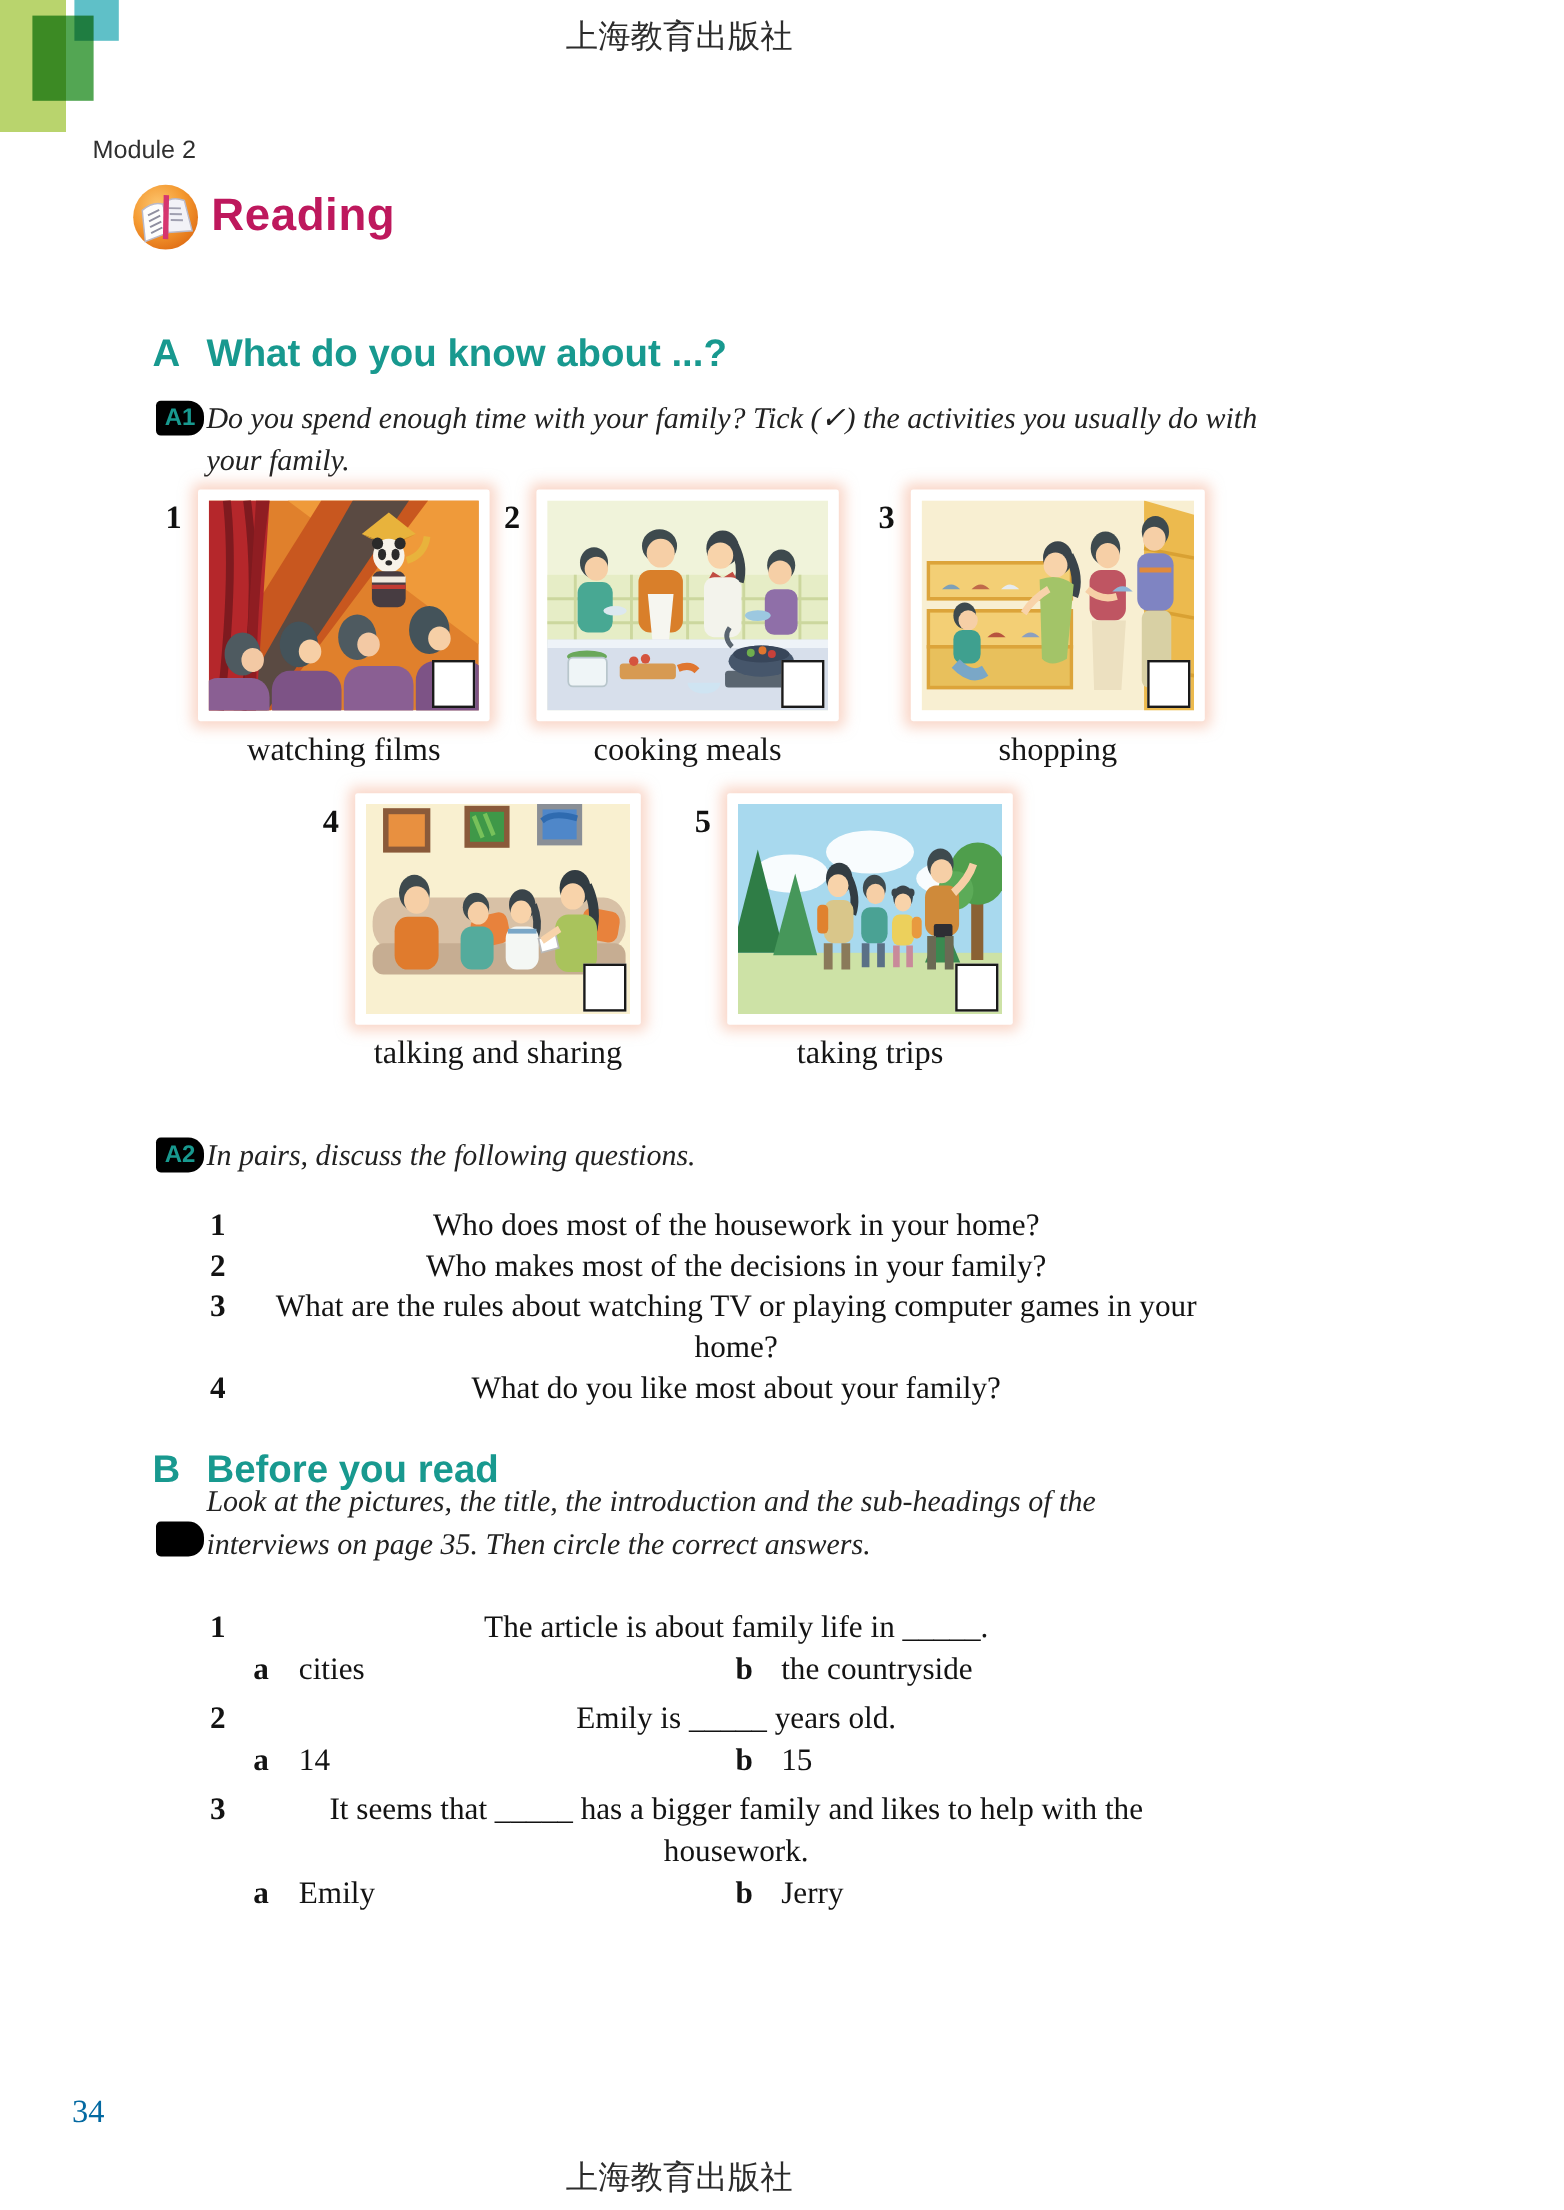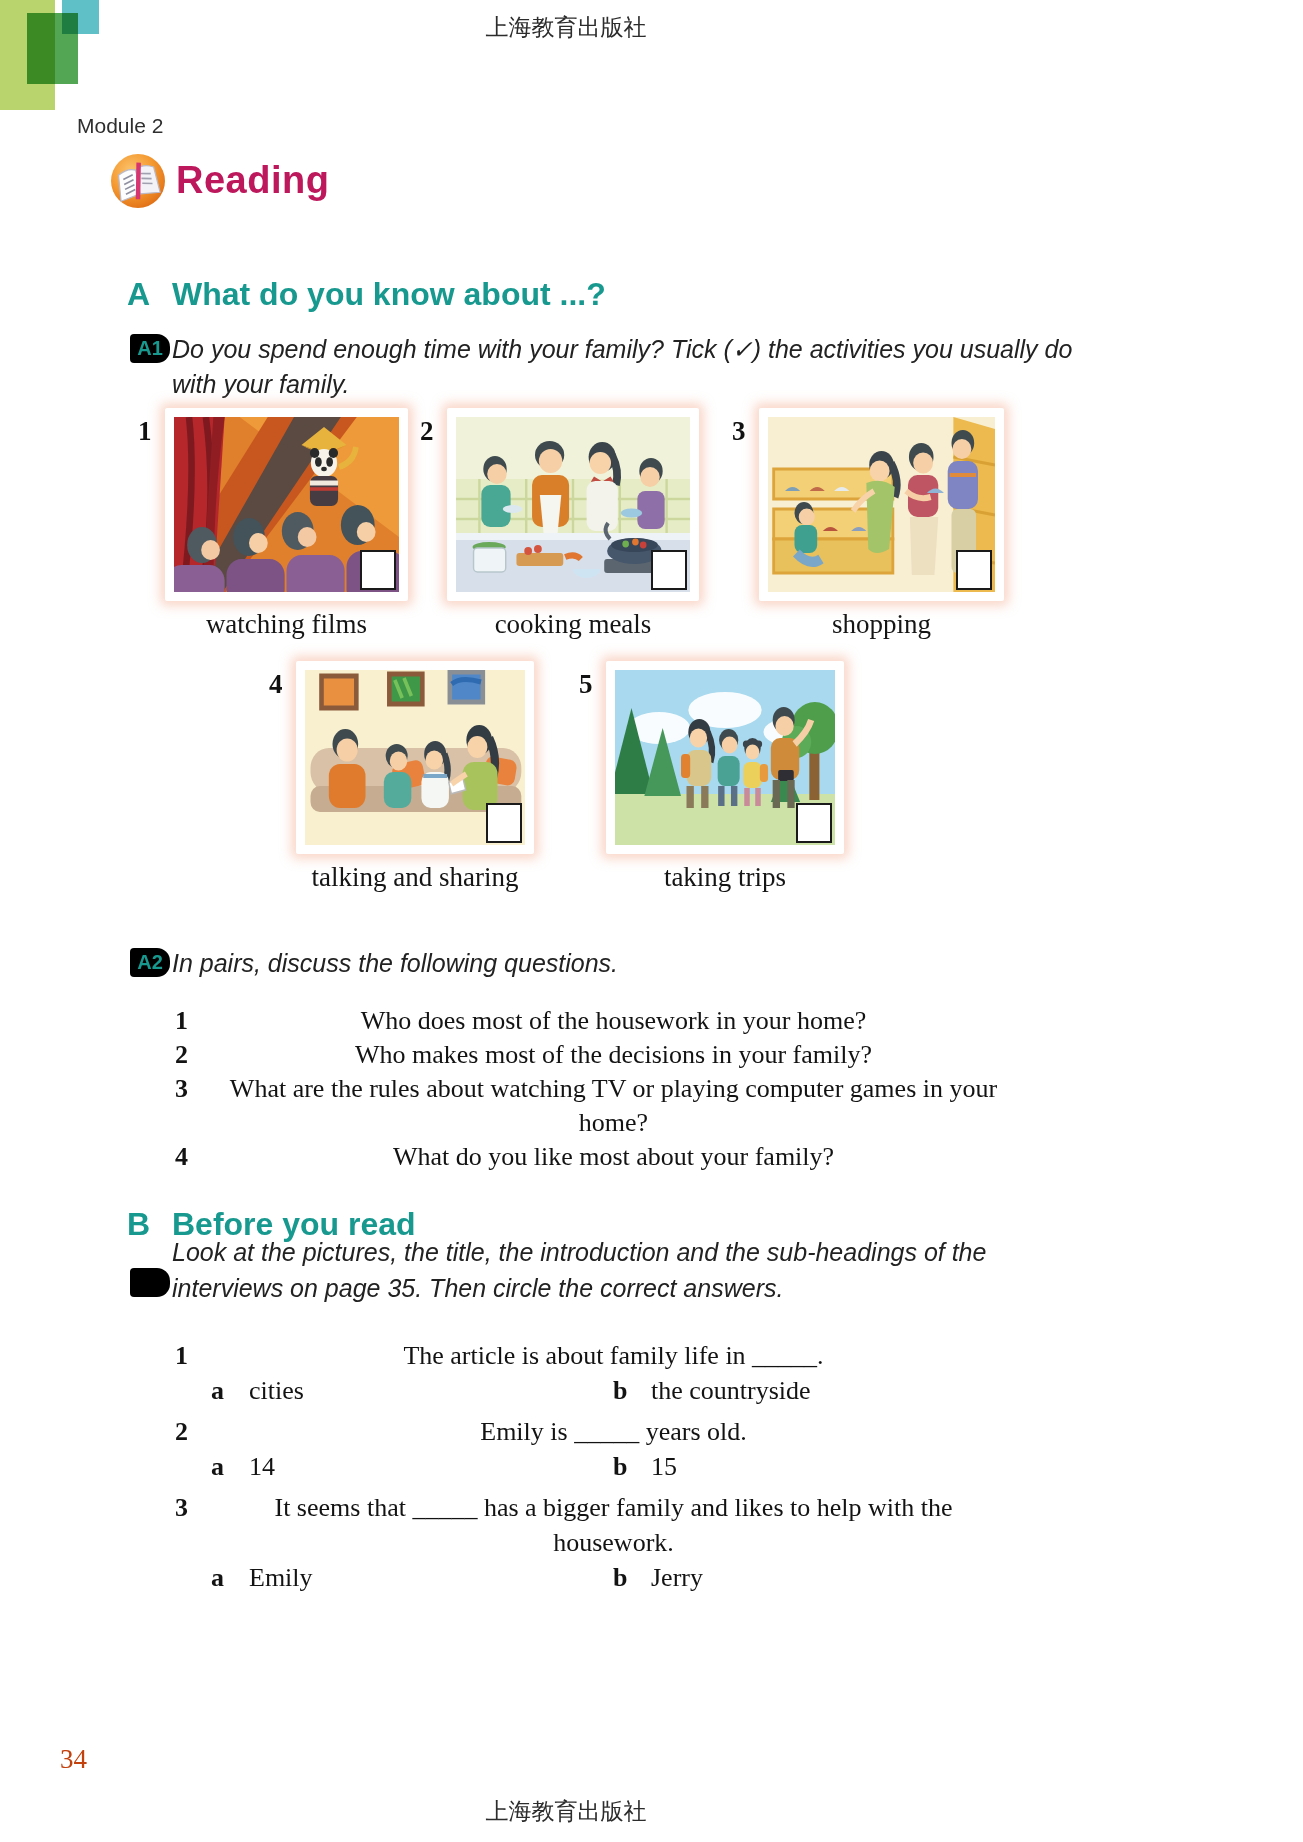--- a/index.html
+++ b/index.html
@@ -1,21 +1,21 @@
 <!DOCTYPE html>
 <html><head>
 <meta charset="utf-8">
 <style>
   html,body{margin:0;padding:0;background:#ffffff;}
   .page{position:relative;width:1303px;height:1842px;background:#ffffff;overflow:hidden;
         font-family:"Liberation Serif",serif;color:#1c1b1a;}
 
   
   .pub-top,.pub-bottom{position:absolute;left:566px;transform:translateX(-50%);
-        font-size:23px;color:#2c2c2c;white-space:nowrap;}
+        font-size:27px;color:#2c2c2c;white-space:nowrap;}
   .pub-top{top:12px;}
   .pub-bottom{top:1796px;}
   .logo{position:absolute;left:0;top:0;width:110px;height:115px;}
   .lg{position:absolute;}
   .lg1{left:0;top:0;width:55px;height:110px;background:#b9d46d;}
   .lg2{left:27px;top:13px;width:51px;height:71px;background:#53a653;mix-blend-mode:multiply;}
   .lg3{left:62px;top:0;width:37px;height:34px;background:#5fc0c8;mix-blend-mode:multiply;}
   .module{position:absolute;left:77px;top:72px;font-family:"Liberation Sans",sans-serif;
         font-size:21px;color:#2f2f2f;margin-top:42px;}
 
@@ -33,21 +33,21 @@
   .sec-b-hd{top:1206px;}
 
   
   .badge{position:absolute;left:130px;width:40px;height:29px;background:#000000;
         border-radius:4px 13px 13px 4px;display:flex;align-items:center;justify-content:center;
         font-family:"Liberation Sans",sans-serif;font-weight:bold;font-size:20px;color:#18998f;}
   .badge-a1{top:334px;}
   .badge-a2{top:948px;}
   .badge-b{top:1268px;}
 
-  .instr{position:absolute;left:172px;font-family:Liberation Sans, sans-serif;
+  .instr{position:absolute;left:172px;font-family:Liberation Serif, serif;
         font-style:italic;font-size:25px;line-height:35px;color:#222222;}
   .instr-a1{top:332px;width:915px;}
   .instr-a2{top:946px;width:900px;}
   .instr-b{top:1234px;width:850px;line-height:36px;}
 
   
   .card{position:absolute;}
   .card1{left:165px;top:408px;width:243px;}
   .card2{left:447px;top:408px;width:252px;}
   .card3{left:759px;top:408px;width:245px;}
@@ -66,21 +66,21 @@
   .a2-list{top:1004px;}
   .b-list{top:1338px;line-height:35px;}
   .qrow{display:flex;}
   .qnum{width:36px;font-weight:bold;flex:0 0 36px;}
   .qtext{width:805px;text-align:center;}
   .opts{display:flex;margin-left:36px;margin-bottom:6px;}
   .opt{display:flex;}
   .opt-a{width:402px;}
   .opt .letter{width:38px;font-weight:bold;}
 
-  .page-num{position:absolute;left:60px;top:1744px;font-size:27px;color:#c2410c;}
+  .page-num{position:absolute;left:60px;top:1744px;font-size:27px;color:#0369a1;}
 </style>
 </head>
 <body>
 
 <div class="page">
 
   <div class="pub-top">上海教育出版社</div>
   <div class="logo">
     <div class="lg lg1"></div>
     <div class="lg lg2"></div>

